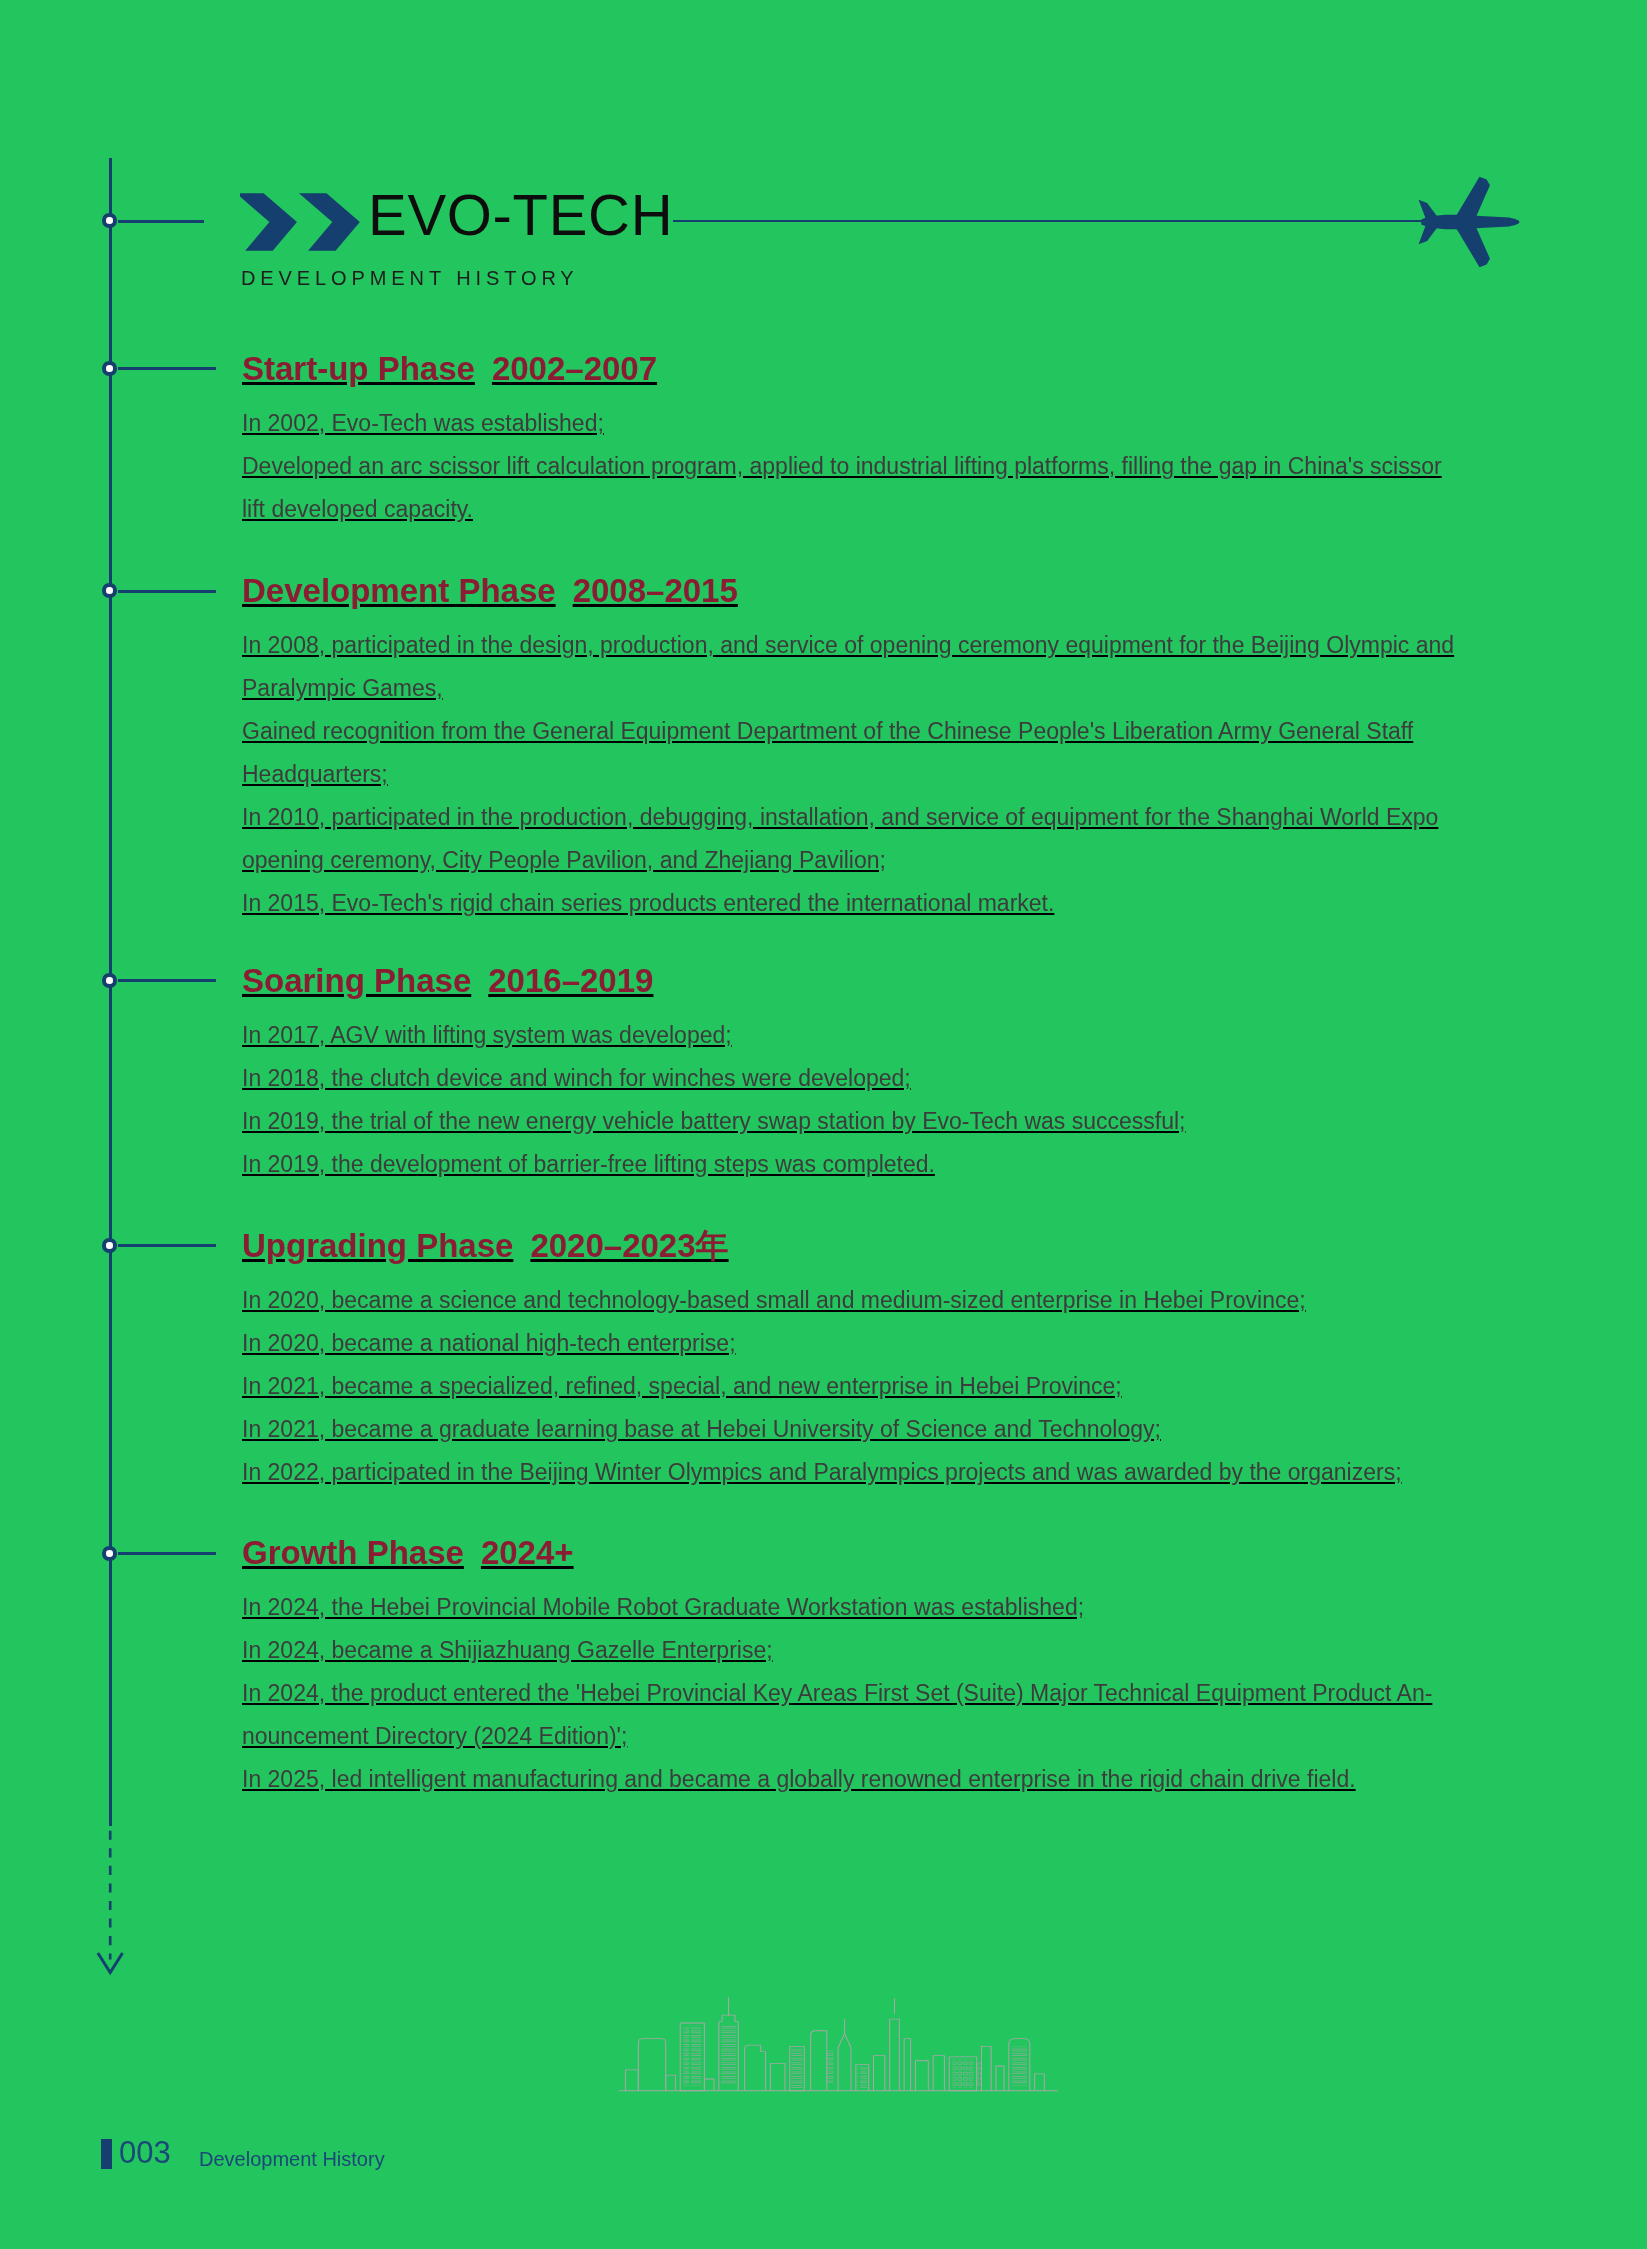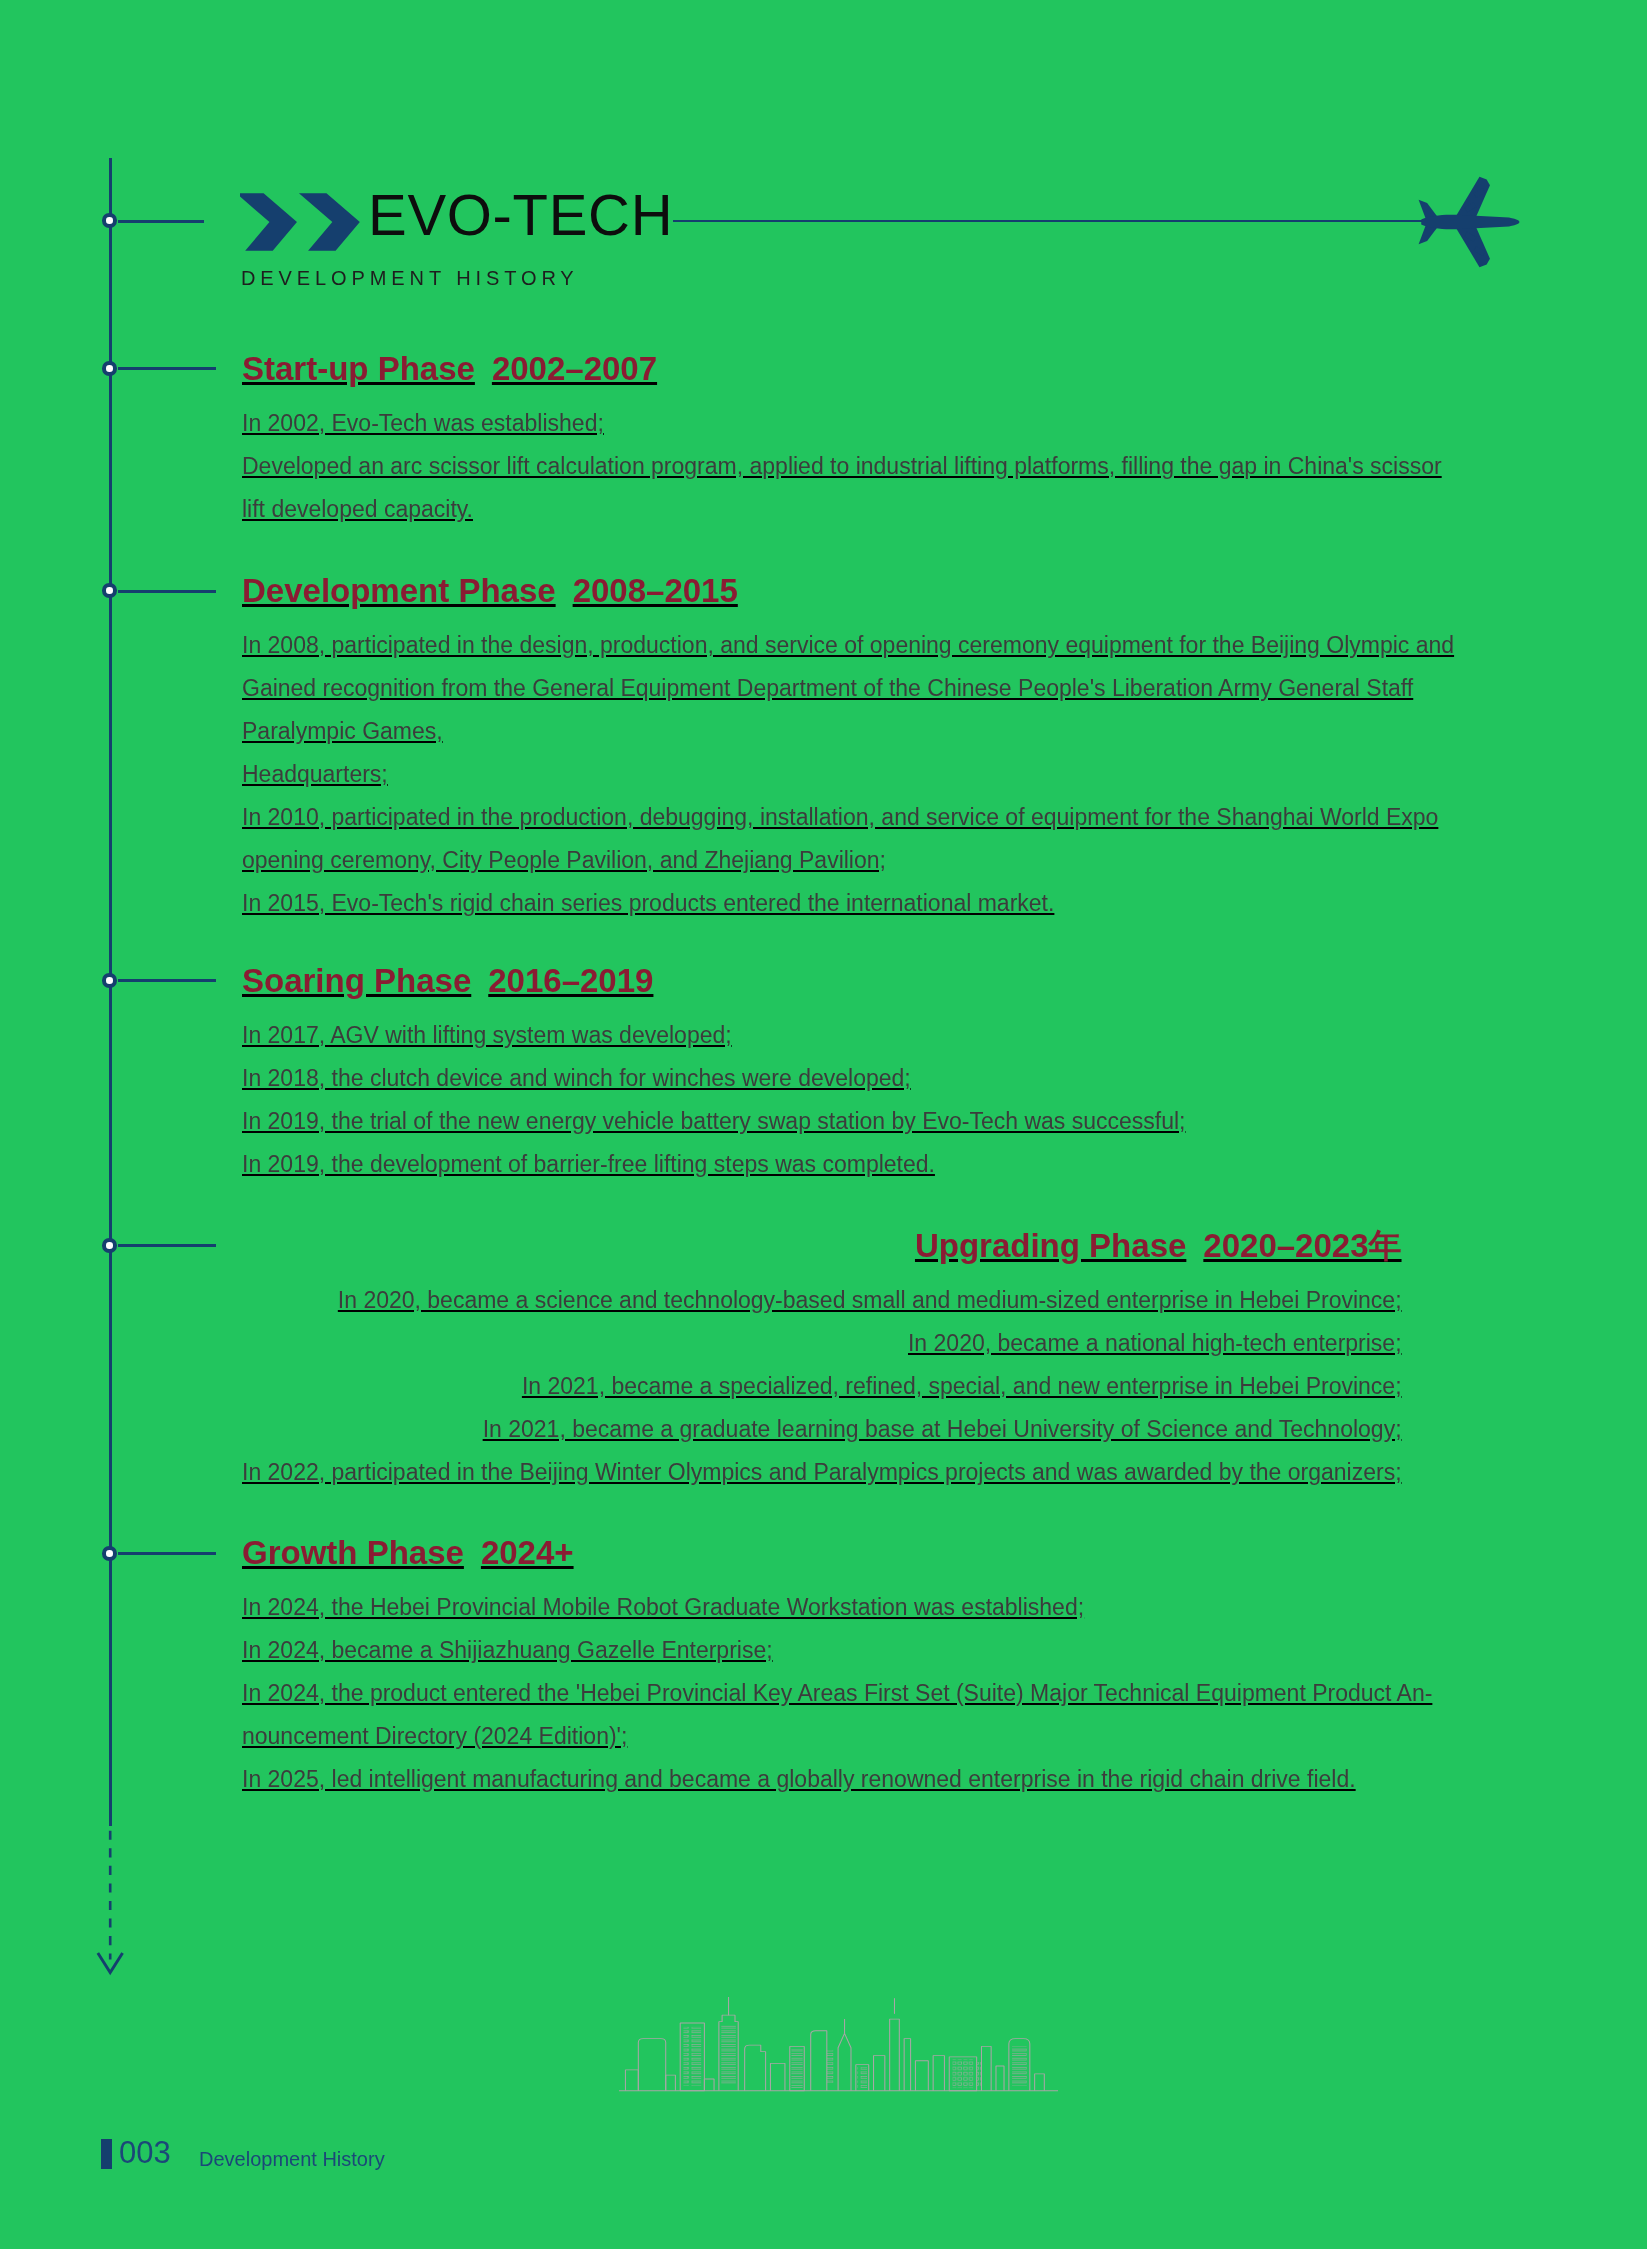--- a/index.html
+++ b/index.html
@@ -146,40 +146,40 @@
       <div class="line">In 2002, Evo-Tech was established;</div>
       <div class="line">Developed an arc scissor lift calculation program, applied to industrial lifting platforms, filling the gap in China's scissor</div>
       <div class="line">lift developed capacity.</div>
     </div>
   </div>
 
   <div class="section" style="top:570px;">
     <h2><span>Development Phase</span><span class="years">2008–2015</span></h2>
     <div class="body">
       <div class="line">In 2008, participated in the design, production, and service of opening ceremony equipment for the Beijing Olympic and</div>
+      <div class="line">Paralympic Games,</div>
       <div class="line">Gained recognition from the General Equipment Department of the Chinese People's Liberation Army General Staff</div>
-      <div class="line">Paralympic Games,</div>
       <div class="line">Headquarters;</div>
       <div class="line">In 2010, participated in the production, debugging, installation, and service of equipment for the Shanghai World Expo</div>
       <div class="line">opening ceremony, City People Pavilion, and Zhejiang Pavilion;</div>
       <div class="line">In 2015, Evo-Tech's rigid chain series products entered the international market.</div>
     </div>
   </div>
 
   <div class="section" style="top:960px;">
     <h2><span>Soaring Phase</span><span class="years">2016–2019</span></h2>
     <div class="body">
       <div class="line">In 2017, AGV with lifting system was developed;</div>
       <div class="line">In 2018, the clutch device and winch for winches were developed;</div>
       <div class="line">In 2019, the trial of the new energy vehicle battery swap station by Evo-Tech was successful;</div>
       <div class="line">In 2019, the development of barrier-free lifting steps was completed.</div>
     </div>
   </div>
 
-  <div class="section" style="top:1225px;text-align:right;">
+  <div class="section" style="top:1225px;">
     <h2><span>Upgrading Phase</span><span class="years">2020–2023年</span></h2>
     <div class="body">
       <div class="line">In 2020, became a science and technology-based small and medium-sized enterprise in Hebei Province;</div>
       <div class="line">In 2020, became a national high-tech enterprise;</div>
       <div class="line">In 2021, became a specialized, refined, special, and new enterprise in Hebei Province;</div>
       <div class="line">In 2021, became a graduate learning base at Hebei University of Science and Technology;</div>
       <div class="line">In 2022, participated in the Beijing Winter Olympics and Paralympics projects and was awarded by the organizers;</div>
     </div>
   </div>
 

